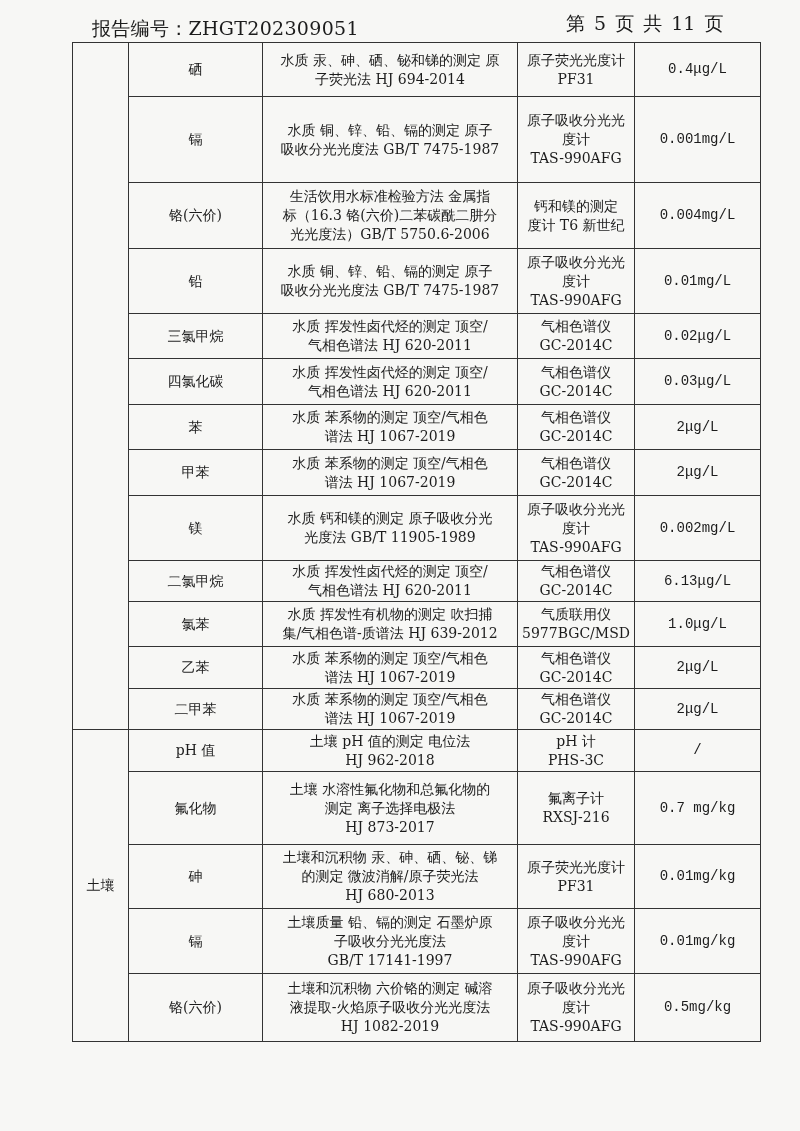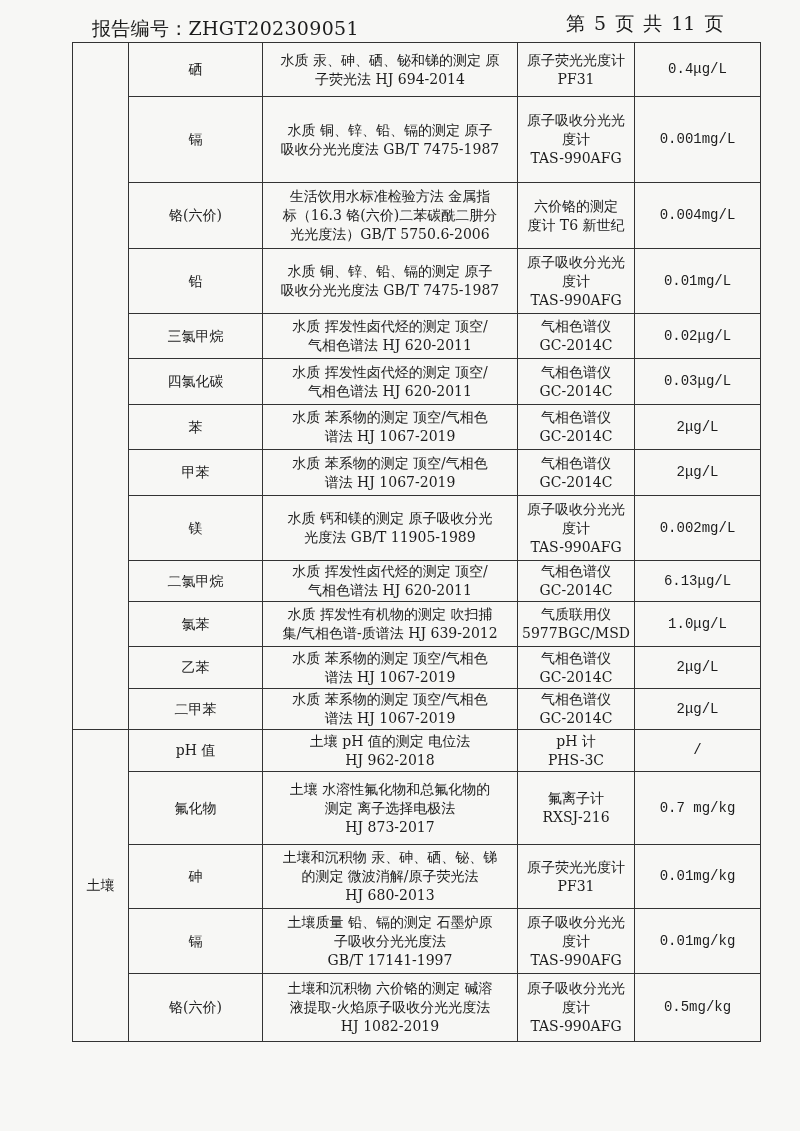--- a/index.html
+++ b/index.html
@@ -71,21 +71,21 @@
         <td class="limit">0.001mg/L</td>
       </tr>
       <tr style="height: 66px;">
         <td class="item">铬(六价)</td>
         <td class="method">
           <span class="line">生活饮用水标准检验方法 金属指</span>
           <span class="line">标（16.3 铬(六价)二苯碳酰二肼分</span>
           <span class="line">光光度法）GB/T 5750.6-2006</span>
         </td>
         <td class="inst">
-          <span class="line">六价铬的测定</span>
+          <span class="line">钙和镁的测定</span>
           <span class="line">度计 T6 新世纪</span>
         </td>
         <td class="limit">0.004mg/L</td>
       </tr>
       <tr style="height: 65px;">
         <td class="item">铅</td>
         <td class="method">
           <span class="line">水质 铜、锌、铅、镉的测定 原子</span>
           <span class="line">吸收分光光度法 GB/T 7475-1987</span>
         </td>

